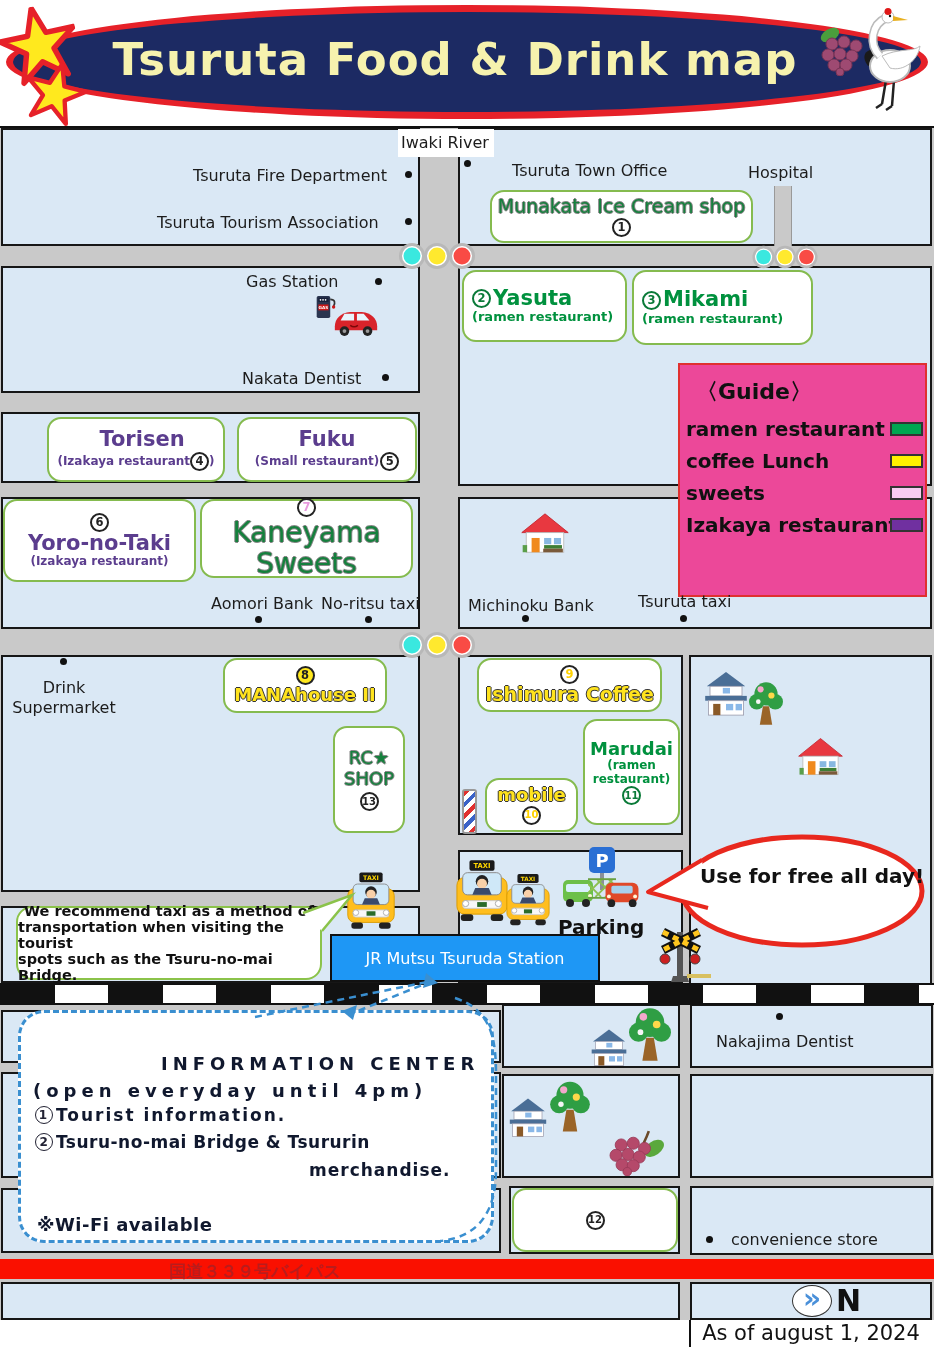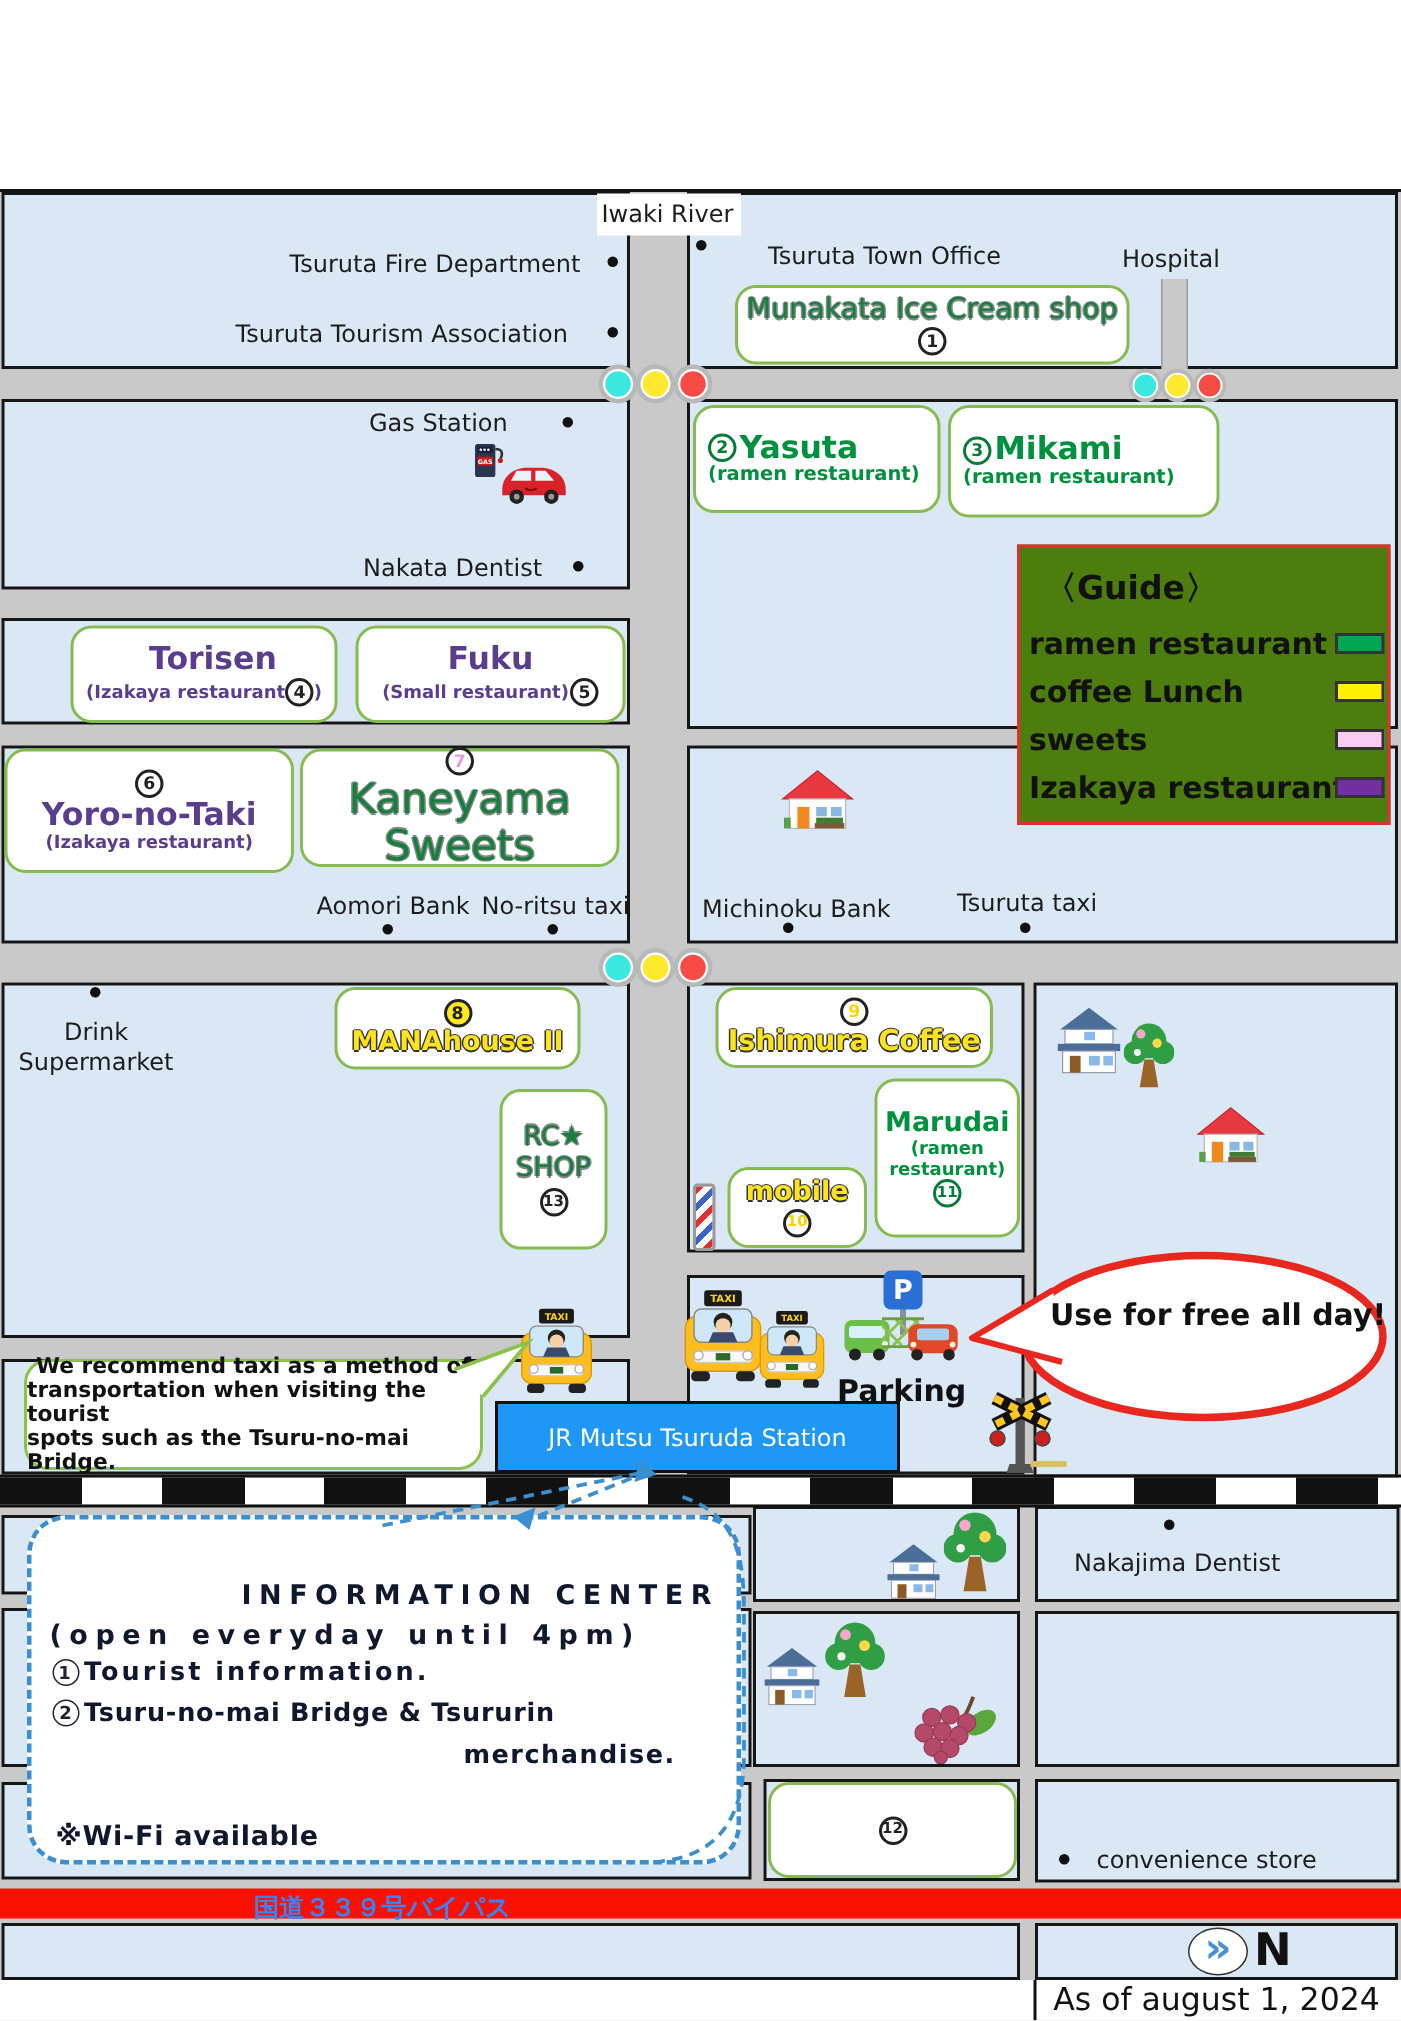--- a/index.html
+++ b/index.html
@@ -190,20 +190,36 @@
     <circle cx="64" cy="14" r="13" fill="#b8b8b8"></circle>
           <circle cx="64" cy="14" r="10" fill="#fff"></circle>
           <circle cx="64" cy="14" r="8.5" fill="#f94b45"></circle>
   </g>
 </symbol>
 </defs>
 </svg>
 
 <div id="stage">
 
+  <div class="abs" style="left:0;top:0;width:934px;height:126px;background:#fff;">
+    <div class="abs" style="left:6px;top:5px;width:908px;height:100px;background:#1c2a63;border:7px solid #e62129;border-radius:50%;"></div>
+    <div class="abs" style="left:100px;top:33px;width:710px;text-align:center;font-size:45px;font-weight:bold;color:#f6f2ae;letter-spacing:1px;">Tsuruta Food &amp; Drink map</div>
+    <svg class="abs" style="left:0;top:6px;transform:rotate(-12deg);" width="78" height="78">
+        <use href="#sym-star"></use>
+      </svg>
+    <svg class="abs" style="left:24px;top:62px;transform:rotate(14deg);" width="62" height="62">
+        <use href="#sym-star"></use>
+      </svg>
+    <svg class="abs" style="left:816px;top:26px;" width="54" height="50">
+        <use href="#sym-grapes2"></use>
+      </svg>
+    <svg class="abs" style="left:852px;top:8px;" width="74" height="110">
+        <use href="#sym-crane"></use>
+      </svg>
+  </div>
 
   <div class="abs" style="left:0;top:127px;width:934px;height:1193px;background:#c9c9c9;"></div>
   <div class="abs" style="left:0;top:126px;width:934px;height:2px;background:#111;"></div>
 
   <div class="blk" style="left:1px;top:128px;width:419px;height:118px;"></div>
   <div class="blk" style="left:458px;top:128px;width:474px;height:118px;"></div>
   <div class="blk" style="left:1px;top:266px;width:419px;height:127px;"></div>
   <div class="blk" style="left:458px;top:266px;width:474px;height:220px;"></div>
   <div class="blk" style="left:1px;top:412px;width:419px;height:71px;"></div>
   <div class="blk" style="left:1px;top:497px;width:419px;height:132px;"></div>
@@ -335,21 +351,21 @@
   <div class="sbox" style="left:333px;top:726px;width:72px;height:107px;">
     <div class="tpink" style="font-size:18px;">RC★</div>
     <div class="tpink" style="font-size:18px;">SHOP</div>
     <span class="nc" style="font-size:10px;margin-top:3px;">13</span>
   </div>
 
   <div class="sbox" style="left:512px;top:1188px;width:166px;height:64px;">
     <span class="nc" style="font-size:10px;">12</span>
   </div>
 
-  <div class="abs" style="left:678px;top:363px;width:249px;height:187px;background:#4d7c0f;border:2px solid #e03030;box-sizing:border-box;">
+  <div class="abs" style="left:678px;top:363px;width:249px;height:234px;background:#ec4899;border:2px solid #e03030;box-sizing:border-box;">
     <div style="position:absolute;left:16px;top:12px;font-size:22px;font-weight:bold;color:#111;">〈Guide〉</div>
     <div class="gitem" style="top:52px;">ramen restaurant</div>
     <div class="gsw" style="left: 210px; top: 57px; background-color: rgb(0, 166, 81);"></div>
     <div class="gitem" style="top:84px;">coffee Lunch</div>
     <div class="gsw" style="left: 210px; top: 89px; background-color: rgb(255, 241, 0);"></div>
     <div class="gitem" style="top:116px;">sweets</div>
     <div class="gsw" style="left: 210px; top: 121px; background-color: rgb(248, 204, 242);"></div>
     <div class="gitem" style="top:148px;">Izakaya restaurant</div>
     <div class="gsw" style="left: 210px; top: 153px; background-color: rgb(112, 48, 160);"></div>
   </div>
@@ -470,21 +486,21 @@
   <svg class="abs" style="left:600px;top:1126px;" width="70" height="50">
       <use href="#sym-grapes"></use>
     </svg>
 
   <div class="dot" style="left:776px;top:1013px;"></div>
   <div class="lbl" style="left:716px;top:1032px;">Nakajima Dentist</div>
   <div class="dot" style="left:706px;top:1236px;"></div>
   <div class="lbl" style="left:731px;top:1230px;">convenience store</div>
 
   <div class="abs" style="left:0;top:1259px;width:934px;height:20px;background:#fa1000;z-index:3;"></div>
-  <div class="abs" style="left:95px;top:1260px;width:320px;text-align:center;font-size:17px;font-weight:bold;color:#3b82f6;z-index:4;white-space:nowrap;">国道３３９号バイパス</div>
+  <div class="abs" style="left:95px;top:1260px;width:320px;text-align:center;font-size:17px;font-weight:bold;color:#b91c1c;z-index:4;white-space:nowrap;">国道３３９号バイパス</div>
 
   <div class="abs" style="left:792px;top:1285px;width:38px;height:30px;background:#fff;border:1.5px solid #333;border-radius:50%;
               display:flex;align-items:center;justify-content:center;z-index:2;">
     <span style="color:#4a90d9;font-size:28px;font-weight:bold;line-height:1;margin-top:-4px;">»</span>
   </div>
   <div class="abs" style="left:836px;top:1283px;font-size:30px;font-weight:bold;color:#111;z-index:2;">N</div>
 
   <div class="abs" style="left:689px;top:1320px;width:2px;height:27px;background:#111;"></div>
   <div class="abs" style="left:695px;top:1321px;width:232px;text-align:center;font-size:21px;color:#111;white-space:nowrap;">As of august 1, 2024</div>
 

